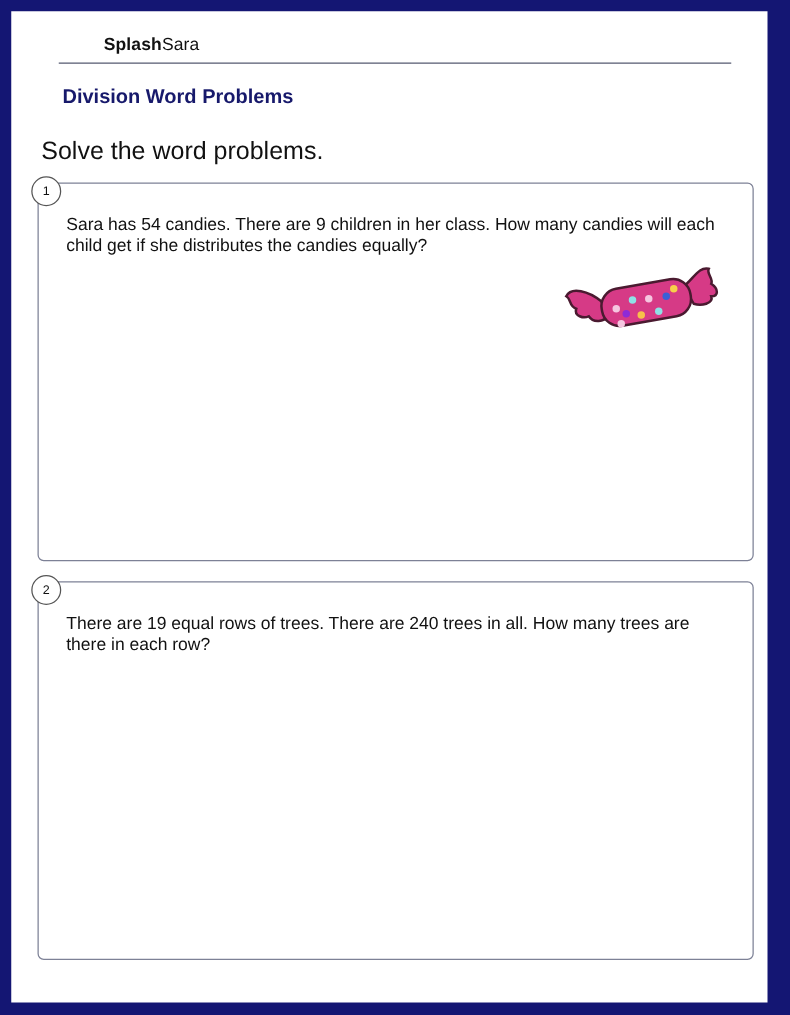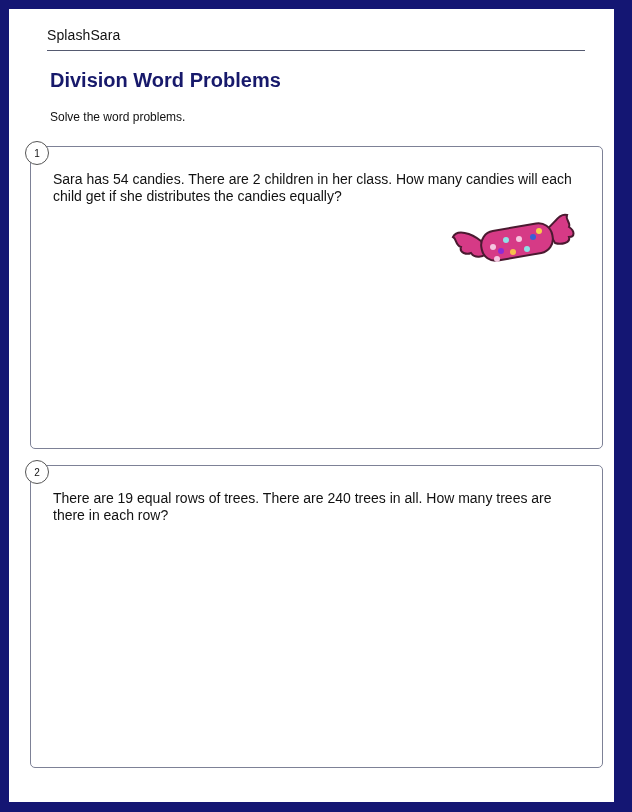--- a/index.html
+++ b/index.html
@@ -1,42 +1,42 @@
 <!DOCTYPE html>
 <html><head>
 <meta charset="utf-8">
 <style>
   html,body{margin:0;padding:0;}
   body{width:632px;height:812px;background:#141673;position:relative;overflow:hidden;font-family:"Liberation Sans",sans-serif;}
   .page{position:absolute;left:9px;top:9px;width:605px;height:793px;background:#ffffff;}
   .brand{position:absolute;left:38px;top:18px;font-size:14px;color:#111;letter-spacing:0.1px;}
-  .brand b{font-weight:normal;}
+  .brand b{font-weight:bold;margin-left:36px;}
   .brand span.l{font-weight:normal;}
   .hr{position:absolute;left:38px;top:41px;width:538px;height:1px;background:#555a70;}
-  .title{position:absolute;left:41px;top:60px;font-size:20px;font-weight:bold;color:#17196b;}
-  .subtitle{position:absolute;left:41px;top:101px;font-size:12px;color:#111;}
+  .title{position:absolute;left:41px;top:60px;font-size:16px;font-weight:bold;color:#17196b;}
+  .subtitle{position:absolute;left:24px;top:101px;font-size:20px;color:#111;}
   .card{position:absolute;left:21px;width:571px;border:1px solid #7d8196;border-radius:5px;background:#fff;}
   .card1{top:137px;height:301px;}
   .card2{top:456px;height:301px;}
   .num{position:absolute;left:-6px;top:-6px;width:22px;height:22px;border:1px solid #555;border-radius:50%;background:#fff;font-size:10px;display:flex;align-items:center;justify-content:center;color:#111;}
   .q{position:absolute;left:22px;top:24px;width:530px;font-size:14px;line-height:17px;color:#111;}
   .candy{position:absolute;left:420px;top:60px;width:128px;height:64px;}
 </style>
 </head>
 <body>
 
 <div class="page">
   <div class="brand"><b>Splash</b><span class="l">Sara</span></div>
   <div class="hr"></div>
   <div class="title">Division Word Problems</div>
   <div class="subtitle">Solve the word problems.</div>
 
   <div class="card card1">
     <div class="num">1</div>
-    <div class="q">Sara has 54 candies. There are 2 children in her class. How many candies will each child get if she distributes the candies equally?</div>
+    <div class="q">Sara has 54 candies. There are 9 children in her class. How many candies will each child get if she distributes the candies equally?</div>
     <svg class="candy" viewBox="0 0 128 64">
       <path d="M30 34 C20 26 6 22 2 30 C6 32 4 38 10 40 C8 46 16 48 20 46 C24 52 32 50 36 46 Z" fill="#d63a86" stroke="#4a1a30" stroke-width="2"></path>
       <path d="M96 22 C104 16 108 6 116 8 C114 12 120 16 118 20 C124 24 124 30 118 30 C120 36 110 38 104 36 Z" fill="#d63a86" stroke="#4a1a30" stroke-width="2"></path>
       <rect x="30" y="20" width="72" height="30" rx="14" transform="rotate(-10 66 35)" fill="#d63a86" stroke="#4a1a30" stroke-width="2"></rect>
       <circle cx="42" cy="40" r="3" fill="#f5c6e0"></circle>
       <circle cx="50" cy="44" r="3" fill="#8e2ad6"></circle>
       <circle cx="55" cy="33" r="3" fill="#8fe0e6"></circle>
       <circle cx="62" cy="45" r="3" fill="#f7c04a"></circle>
       <circle cx="68" cy="32" r="3" fill="#f5c6e0"></circle>
       <circle cx="76" cy="42" r="3" fill="#8fe0e6"></circle>

